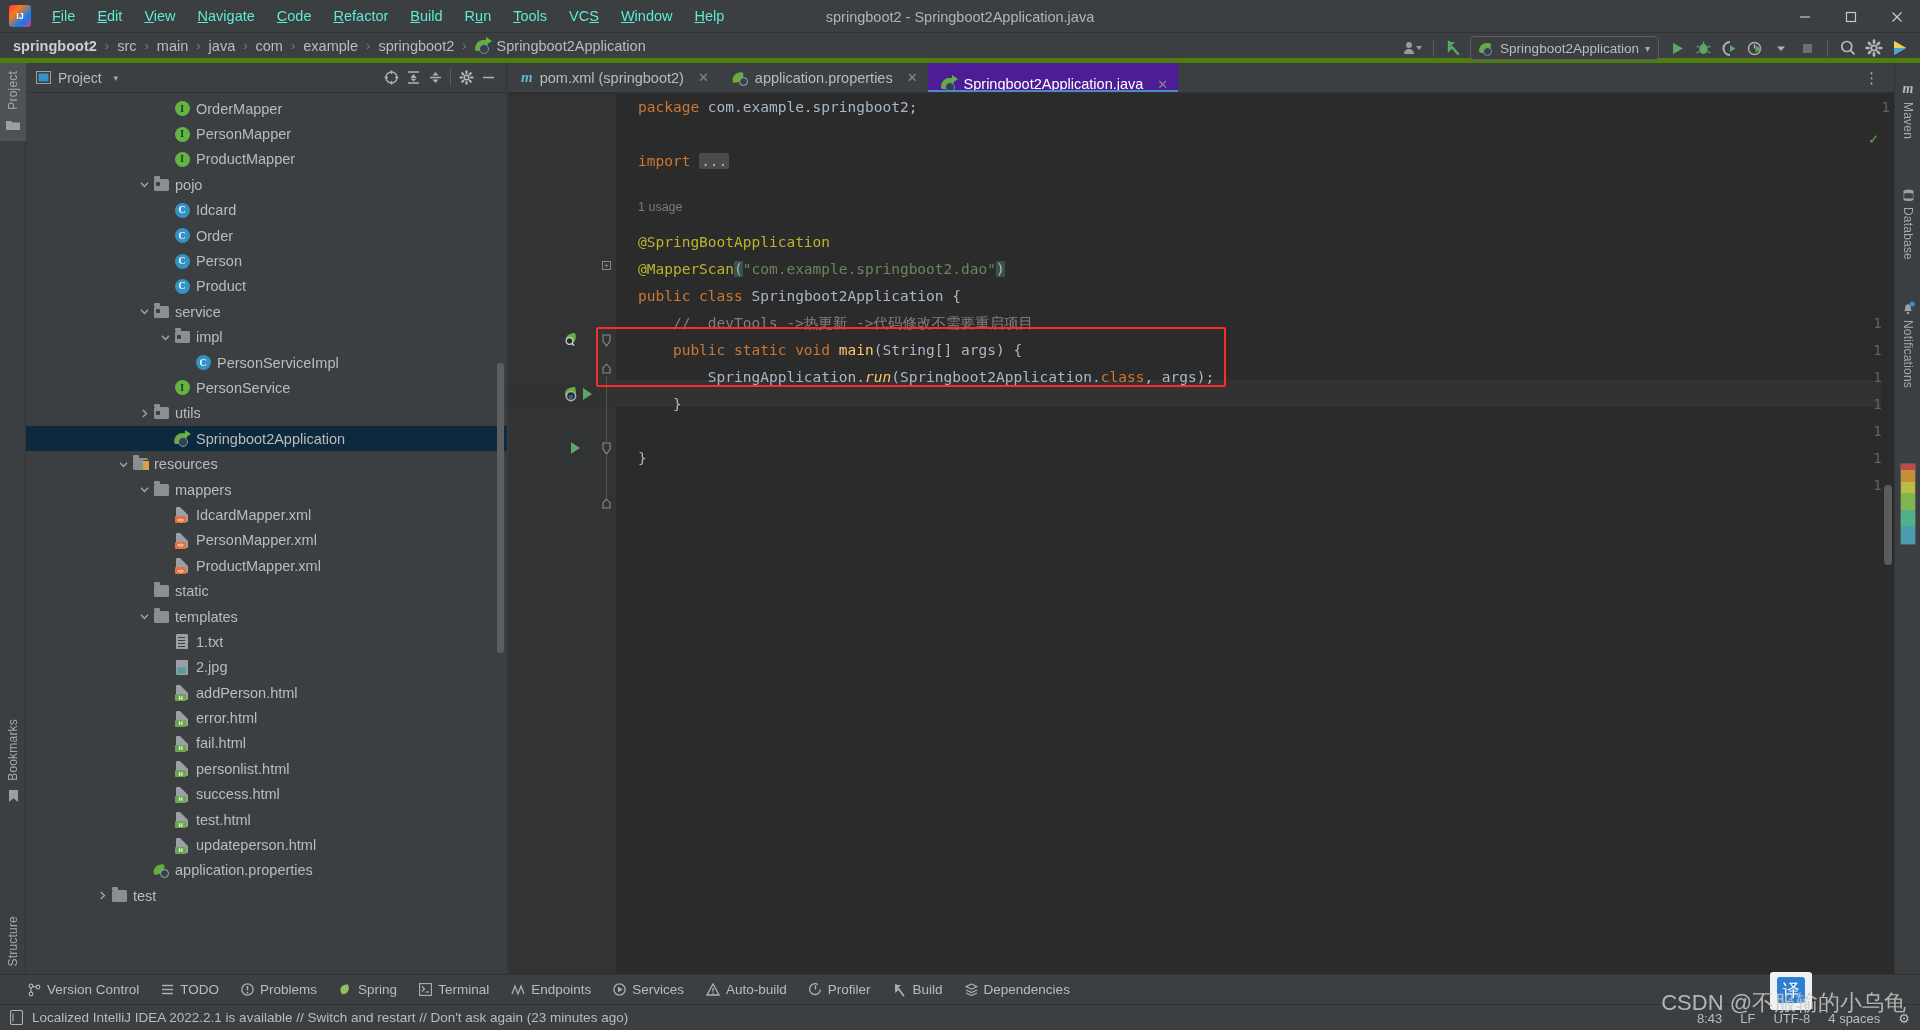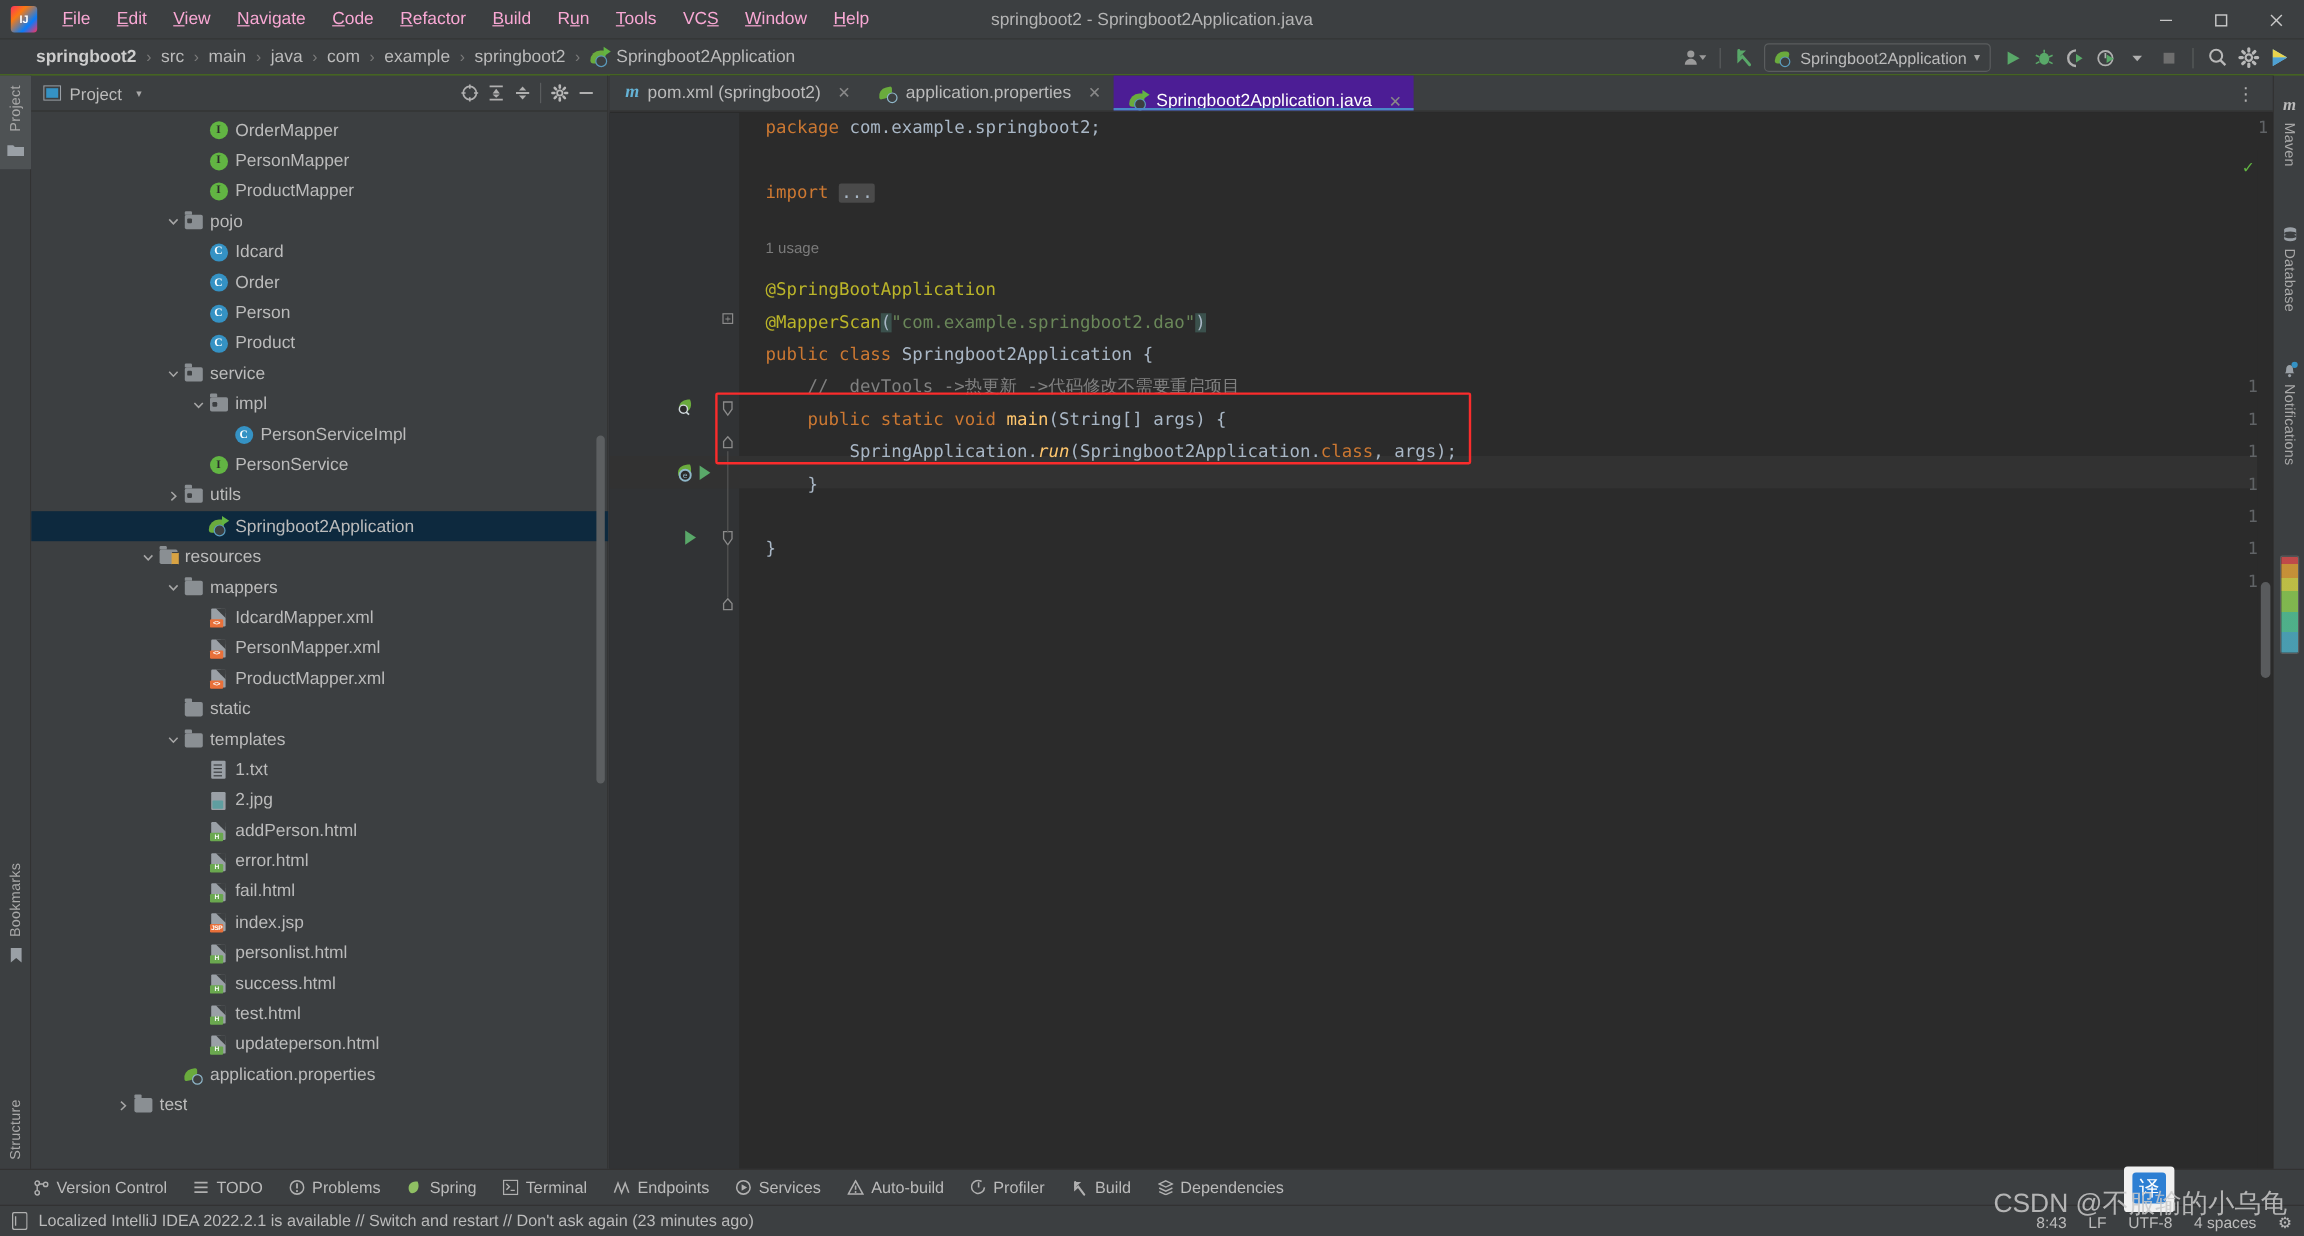--- a/index.html
+++ b/index.html
@@ -22,43 +22,42 @@
     background:linear-gradient(135deg,#fe315d 0%, #f97a12 30%, #087cfa 70%, #fe315d 100%);
     position:relative; flex:none;
   }
   .ij-logo::after{
     content:"IJ"; position:absolute; left:0; top:0; right:0; bottom:0;
     color:#fff; font-size:9px; font-weight:bold; display:flex;
     align-items:center; justify-content:center; font-family:"Liberation Sans",sans-serif;
   }
   .menubar{ display:flex; align-items:center; height:33px; }
   .menu-item{
-    color:#f9a8d4; font-size:14.5px; padding:3px 11px; line-height:18px;
+    color:#5eead4; font-size:14.5px; padding:3px 11px; line-height:18px;
     white-space:nowrap; cursor:default;
   }
   .menu-item .mn{ text-decoration:underline; }
   .win-title{
     position:absolute; left:0; top:0; width:1920px; height:33px;
     display:flex; align-items:center; justify-content:center;
     color:#b4b4b4; font-size:14.5px; pointer-events:none;
   }
   .win-btns{
     position:absolute; right:0; top:0; height:33px; display:flex; align-items:center;
   }
   .win-btn{
     width:46px; height:33px; display:flex; align-items:center; justify-content:center;
     color:#c8c8c8; font-size:15px;
   }
 
   
   .navbar{
     position:absolute; left:0; top:33px; width:1920px; height:30px;
     background:#3c3f41; display:flex; align-items:center;
-    border-bottom:1px solid #4d7c0f;
-    padding-left:17px;
+    border-bottom:5px solid #4d7c0f;
   }
   .crumbs{ display:flex; align-items:center; padding-left:13px; }
   .crumb{ color:#bbbbbb; font-size:14.5px; white-space:nowrap; }
   .crumb.first{ font-weight:bold; color:#cdcdcd; }
   .crumb-sep{ color:#7b7b7b; font-size:13px; margin:0 8px; }
   .crumb.withicon{ display:flex; align-items:center; gap:6px; }
 
   .navbar-right{
     position:absolute; right:0; top:0; height:30px; display:flex; align-items:center;
     padding-right:8px; gap:2px;
@@ -844,29 +843,20 @@
             <span class="ic-file">
               <span class="badge html">H</span>
             </span>
           </span>
           <span class="lbl">fail.html</span>
         </div>
         <div class="trow">
           <span class="arrow" style="margin-left: 132px;"></span>
           <span class="ico">
             <span class="ic-file">
-              <span class="badge jsp">JSP</span>
-            </span>
-          </span>
-          <span class="lbl">index.jsp</span>
-        </div>
-        <div class="trow">
-          <span class="arrow" style="margin-left: 132px;"></span>
-          <span class="ico">
-            <span class="ic-file">
               <span class="badge html">H</span>
             </span>
           </span>
           <span class="lbl">personlist.html</span>
         </div>
         <div class="trow">
           <span class="arrow" style="margin-left: 132px;"></span>
           <span class="ico">
             <span class="ic-file">
               <span class="badge html">H</span>

